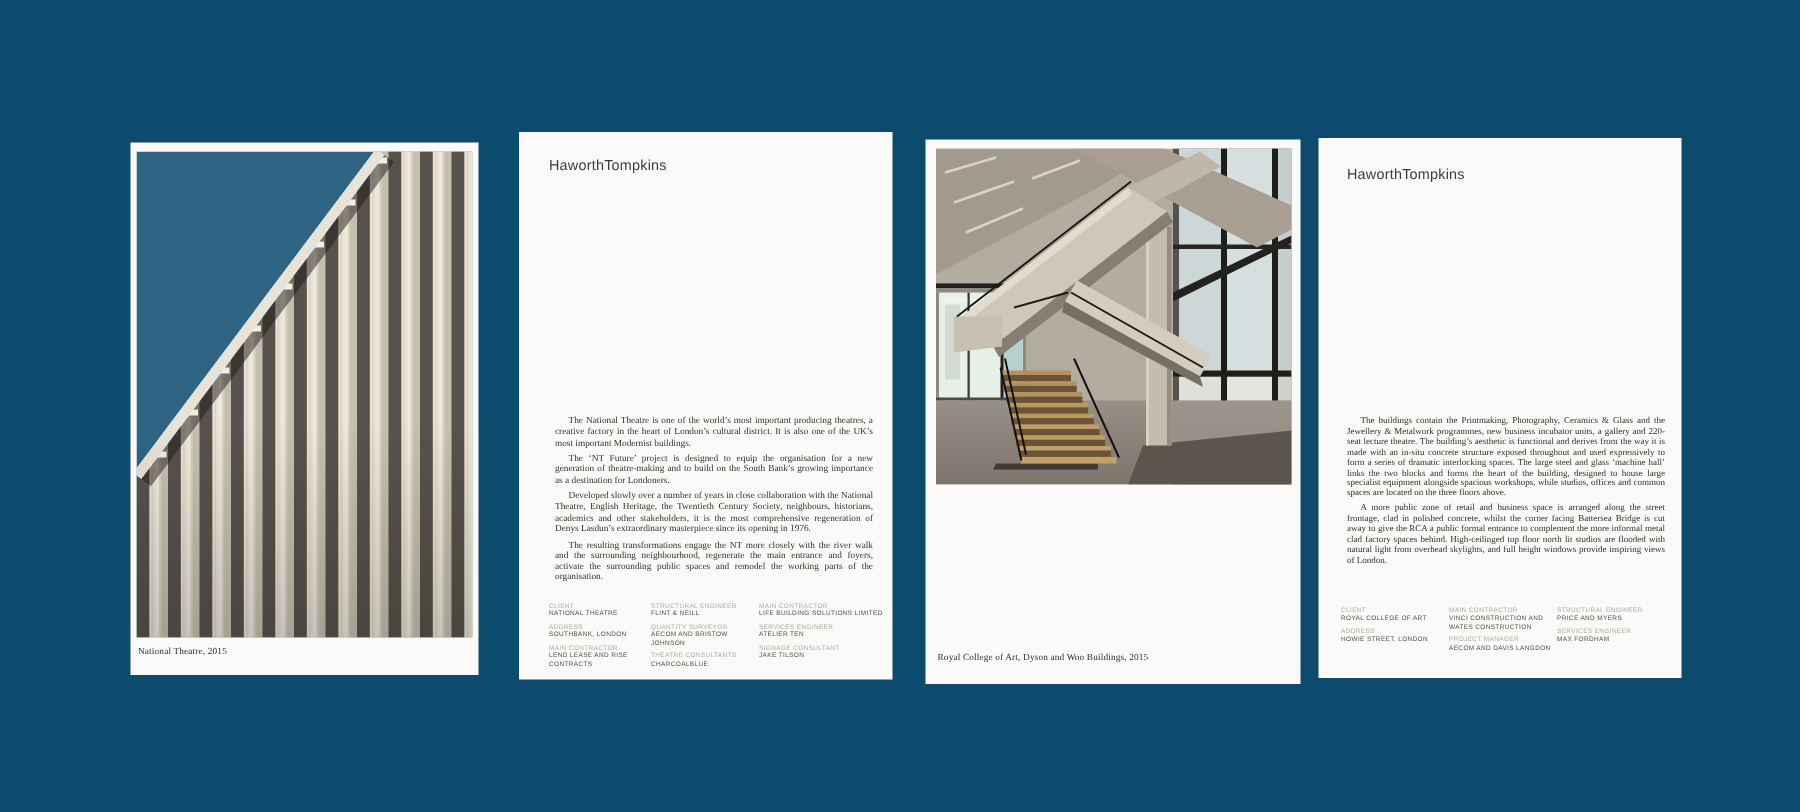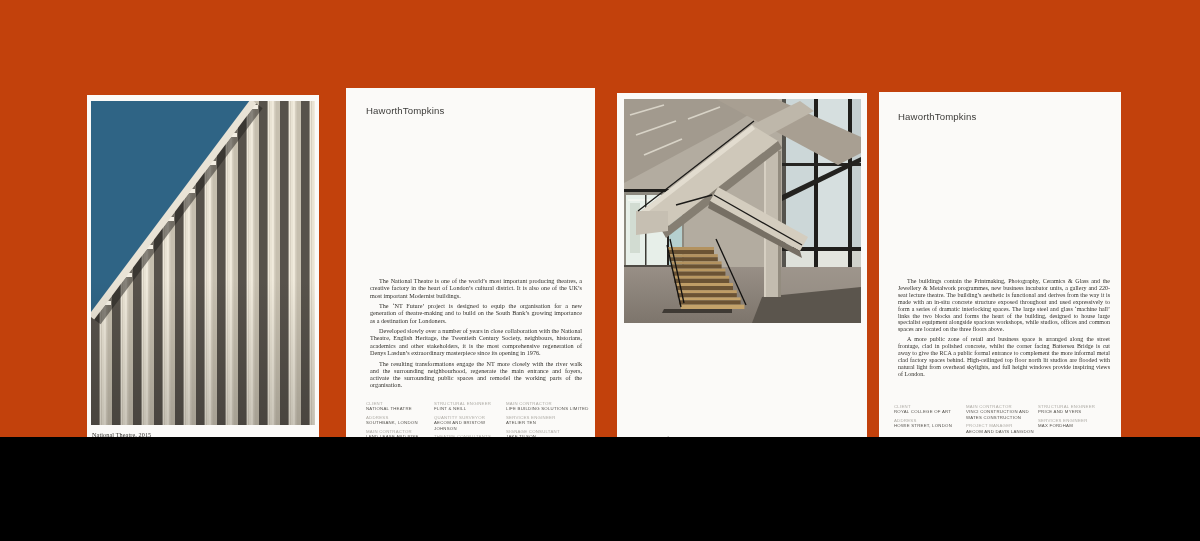--- a/index.html
+++ b/index.html
@@ -1,16 +1,16 @@
 <!DOCTYPE html>
 <html><head>
 <meta charset="utf-8">
 <style>
   html,body{margin:0;padding:0;background:#000;}
-  .stage{position:relative;width:1200px;height:437px;background:#c2410c;overflow:hidden;
+  .stage{position:relative;width:1200px;height:541px;background:#0c4a6e;overflow:hidden;
          font-family:"Liberation Serif",serif;}
   .card{position:absolute;background:#fbfaf8;}
   .photo-frame{position:absolute;display:block;}
   .caption{position:absolute;font-size:6.2px;line-height:7px;color:#2f2d29;letter-spacing:.1px;}
   .logo{position:absolute;font-family:"Liberation Sans",sans-serif;font-weight:500;
         font-size:9.6px;color:#3d3c3a;letter-spacing:.15px;}
   .body-text{position:absolute;text-align:justify;color:#32302b;}
   .body-text p{margin:0 0 3.2px 0;text-indent:9px;}
   .bt-a p{font-size:6.2px;line-height:7.3px;}
   .bt-b p{font-size:6px;line-height:6.9px;}

